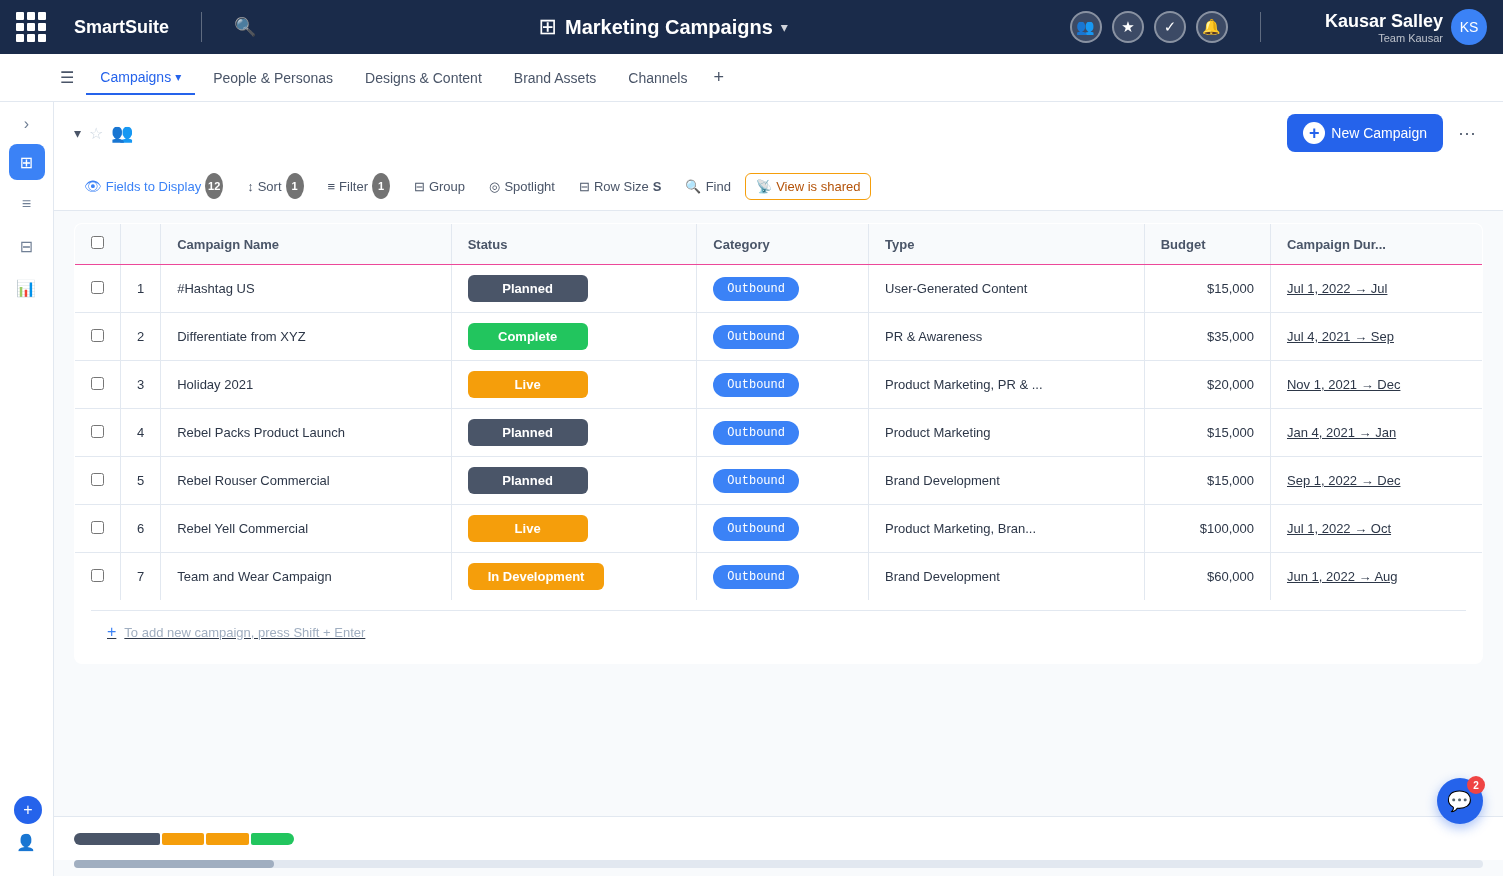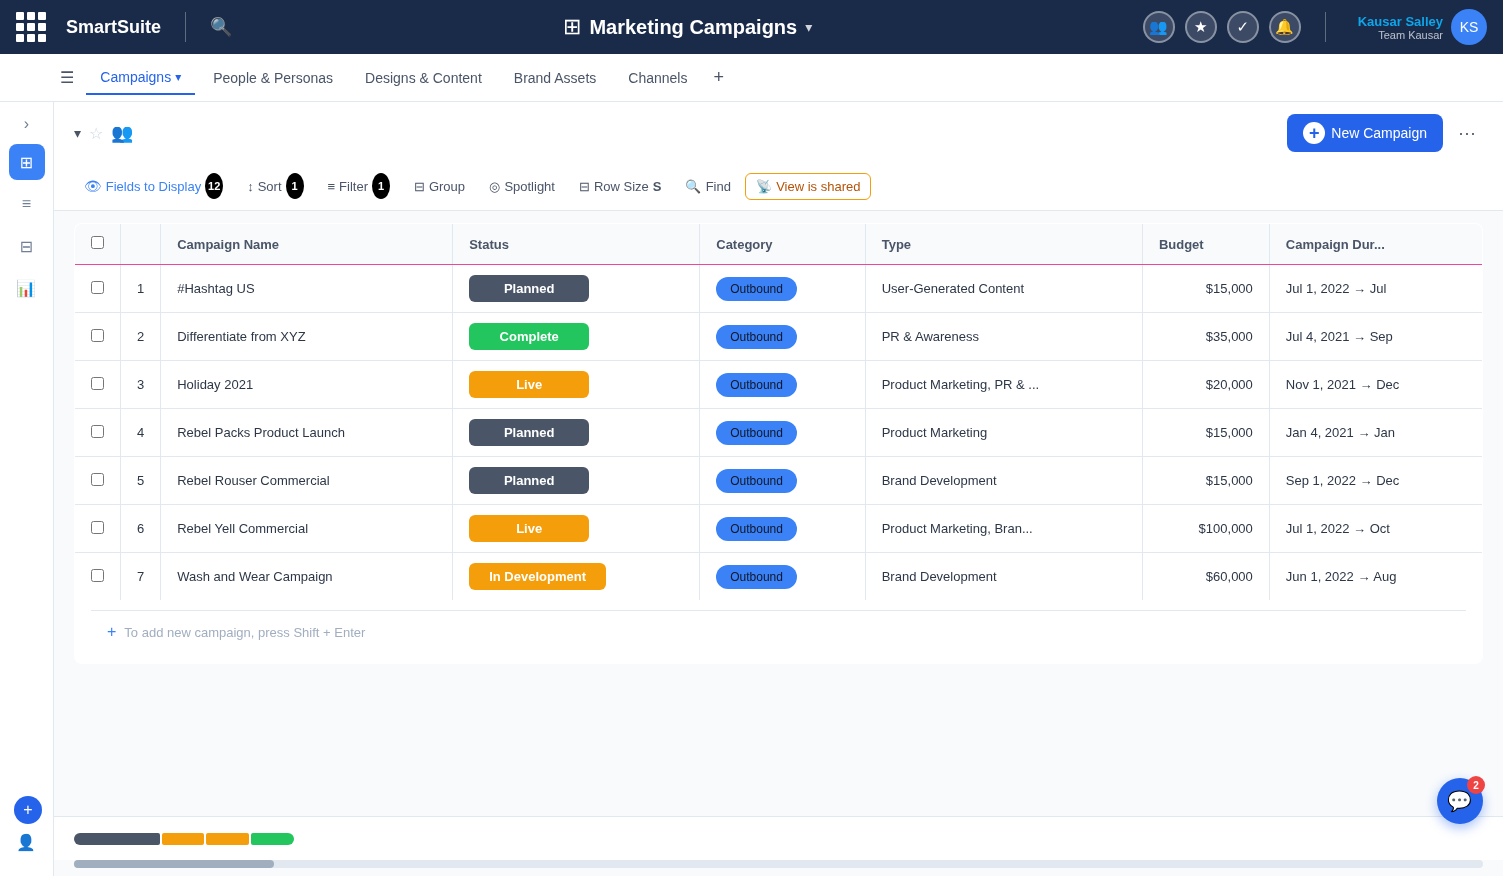--- a/index.html
+++ b/index.html
@@ -5,37 +5,37 @@
     * { box-sizing: border-box; margin: 0; padding: 0; }
     body { font-family: -apple-system, BlinkMacSystemFont, 'Segoe UI', sans-serif; background: #f0f4f8; overflow: hidden; }
 
     
     .top-nav {
       background: #1a2b4a;
       height: 54px;
       display: flex;
       align-items: center;
       padding: 0 16px;
-      gap: 16px;
+      gap: 24px;
       color: white;
     }
     .top-nav .grid-icon { display: grid; grid-template-columns: repeat(3,8px); gap: 3px; cursor: pointer; }
     .top-nav .grid-icon span { width: 8px; height: 8px; background: white; border-radius: 1px; display: block; }
     .top-nav .brand { font-size: 18px; font-weight: 700; color: white; margin-left: 4px; }
     .top-nav .divider { width: 1px; height: 30px; background: rgba(255,255,255,0.3); margin: 0 8px; }
     .top-nav .search-icon { color: rgba(255,255,255,0.8); font-size: 18px; cursor: pointer; }
     .top-nav .app-title-area { flex: 1; display: flex; justify-content: center; align-items: center; gap: 8px; }
     .top-nav .app-icon { font-size: 22px; }
     .top-nav .app-title { font-size: 20px; font-weight: 600; color: white; }
     .top-nav .chevron-down { font-size: 14px; color: rgba(255,255,255,0.8); cursor: pointer; }
     .top-nav .nav-icons { display: flex; align-items: center; gap: 10px; }
     .top-nav .nav-icon-btn { width: 32px; height: 32px; border-radius: 50%; background: rgba(255,255,255,0.15); display: flex; align-items: center; justify-content: center; color: white; cursor: pointer; font-size: 15px; border: 2px solid rgba(255,255,255,0.4); }
     .top-nav .user-info { display: flex; align-items: center; gap: 8px; margin-left: 8px; }
     .top-nav .user-text { text-align: right; }
-    .top-nav .user-name { font-size: 13px; font-weight: 600; color: #0ea5e9; }
+    .top-nav .user-name { font-size: 18px; font-weight: 600; color: #ffffff; margin-left: 24px; }
     .top-nav .user-team { font-size: 11px; color: rgba(255,255,255,0.7); }
     .top-nav .avatar { width: 36px; height: 36px; border-radius: 50%; background: #3b82f6; display: flex; align-items: center; justify-content: center; font-weight: 400; color: white; font-size: 14px; }
 
     
     .tabs-bar {
       background: white;
       height: 48px;
       display: flex;
       align-items: center;
       padding: 0 16px 0 60px;
@@ -123,21 +123,21 @@
       gap: 4px;
       padding: 6px 0;
     }
     .toolbar-btn {
       display: flex; align-items: center; gap: 4px;
       padding: 5px 10px; border-radius: 6px;
       font-size: 13px; cursor: pointer; border: none; background: transparent;
       color: #4a5568; white-space: nowrap;
     }
     .toolbar-btn .badge {
-      background: #000000; color: white; border-radius: 50%;
+      background: #737373; color: white; border-radius: 50%;
       width: 18px; height: 26px; font-size: 11px;
       display: flex; align-items: center; justify-content: center; font-weight: 600;
     }
     .toolbar-btn.fields { color: #3b82f6; }
     .toolbar-btn.view-shared { background: transparent; border: 1px solid #f59e0b; color: #b45309; }
 
     
     .table-container {
       flex: 1;
       overflow: auto;
@@ -163,37 +163,37 @@
       white-space: nowrap;
     }
     .campaign-table th:last-child { border-right: none; }
     .campaign-table td {
       padding: 10px 16px;
       font-size: 13px;
       color: #2d3748;
       border-bottom: 1px solid #e2e8f0;
       border-right: 1px solid #e2e8f0;
     }
-    .campaign-table td:last-child { border-right: none; }
+    .campaign-table td:last-child { border-right: none; text-decoration: underline; }
     .campaign-table tr:last-child td { border-bottom: none; }
     .row-num { color: #a0aec0; font-size: 12px; text-align: center; width: 40px; }
     .check-col { width: 36px; }
     .status-badge {
       display: inline-flex; align-items: center; justify-content: center;
       padding: 6px 20px; border-radius: 6px; font-size: 13px; font-weight: 600;
       color: white; min-width: 120px;
     }
     .status-planned { background: #4a5568; }
     .status-complete { background: #22c55e; }
     .status-live { background: #f59e0b; }
     .status-in-development { background: #f59e0b; }
     .category-badge {
       display: inline-flex; align-items: center; justify-content: center;
       padding: 5px 14px; border-radius: 20px; font-size: 12px; font-weight: 500;
-      background: #3b82f6; color: #0f172a;
+      background: #3b82f6; color: #ffffff; font-family: Liberation Mono, monospace;
     }
     .budget-cell { text-align: right; }
     .add-row-hint {
       display: flex; align-items: center; gap: 8px;
       padding: 12px 16px; color: #a0aec0; font-size: 13px;
       border-top: 1px solid #e2e8f0;
     }
     .add-row-plus { color: #3b82f6; font-size: 16px; cursor: pointer; }
 
     
@@ -483,21 +483,21 @@
     </td>
     <td>Product Marketing, Bran...</td>
     <td class="budget-cell">$100,000</td>
     <td>Jul 1, 2022 → Oct</td>
   </tr>
             <tr>
     <td class="check-col">
       <input type="checkbox" style="cursor: pointer;">
     </td>
     <td class="row-num">7</td>
-    <td>Wash and Wear Campaign</td>
+    <td>Team and Wear Campaign</td>
     <td>
       <span class="status-badge status-in-development">In Development</span>
     </td>
     <td>
       <span class="category-badge">Outbound</span>
     </td>
     <td>Brand Development</td>
     <td class="budget-cell">$60,000</td>
     <td>Jun 1, 2022 → Aug</td>
   </tr>

